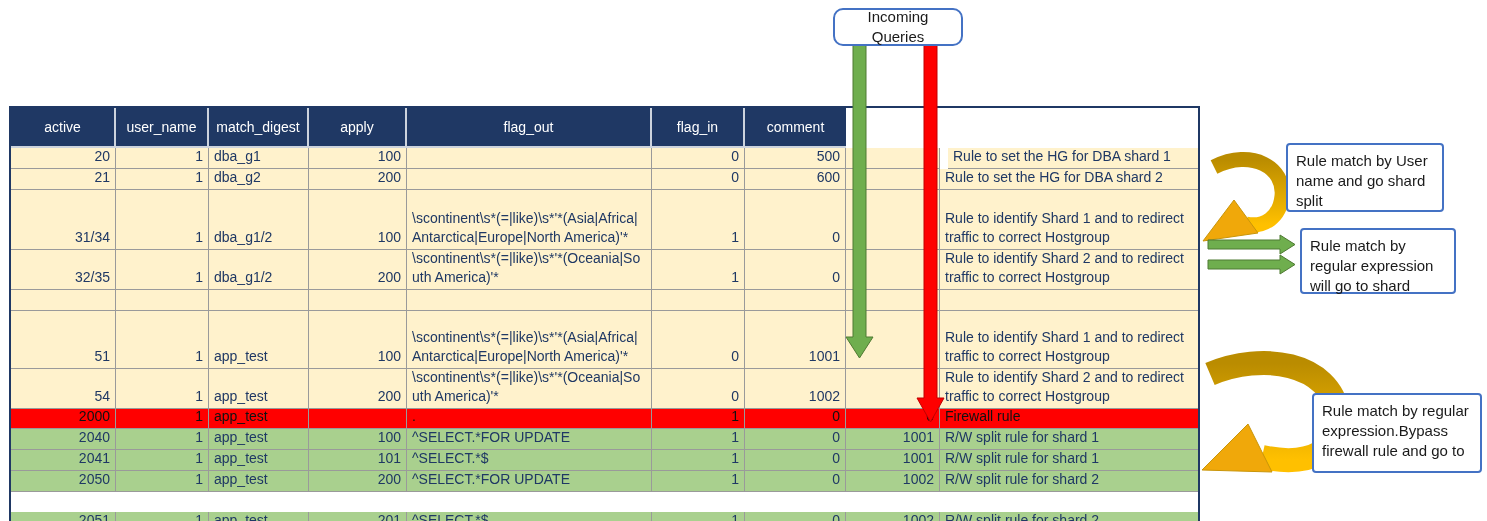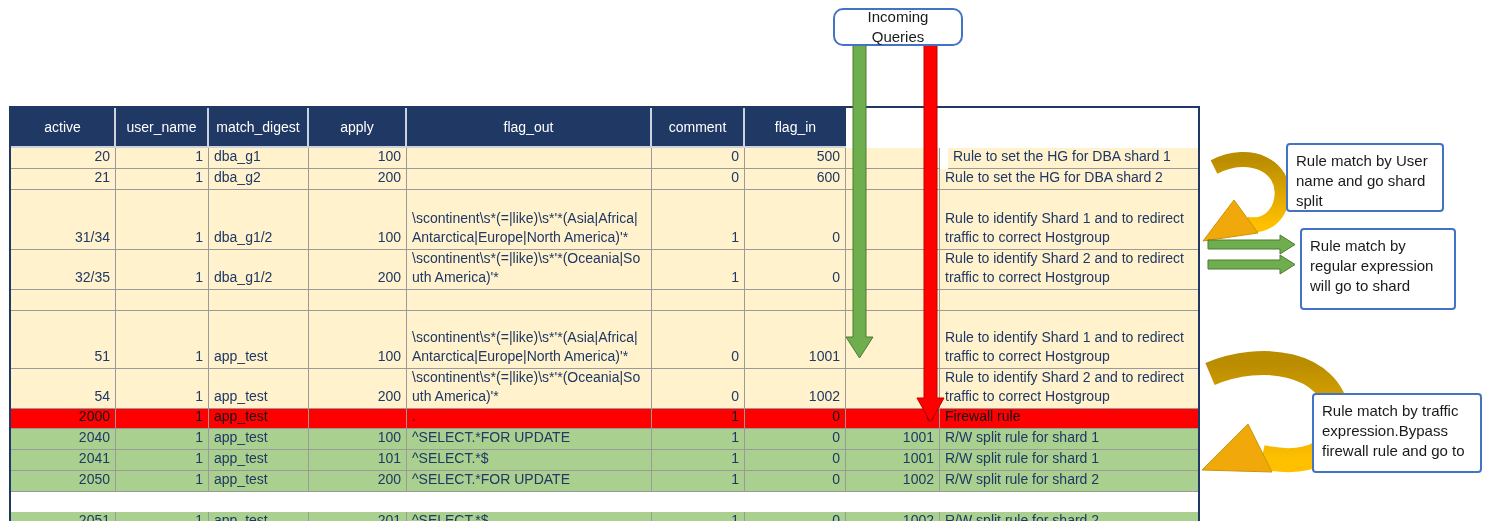--- a/index.html
+++ b/index.html
@@ -106,22 +106,22 @@
     </g>
   </svg>
 
   <div class="tbl">
     <div class="trow" id="hdr-row">
         <div class="hcell">active</div>
         <div class="hcell">user_name</div>
         <div class="hcell">match_digest</div>
         <div class="hcell">apply</div>
         <div class="hcell">flag_out</div>
+        <div class="hcell">flag_in</div>
         <div class="hcell">comment</div>
-        <div class="hcell">flag_in</div>
       </div>
     <div id="body-rows">
         <div class="trow cream">
           <div class="cell num" style="height: 21px;">20</div>
           <div class="cell num" style="height: 21px;">1</div>
           <div class="cell txt" style="height: 21px;">dba_g1</div>
           <div class="cell num" style="height: 21px;">100</div>
           <div class="cell txt regex" style="height: 21px;"></div>
           <div class="cell num" style="height: 21px;">0</div>
           <div class="cell num" style="height: 21px;">500</div>
@@ -249,17 +249,17 @@
           <div class="cell num" style="height: 20px;">1002</div>
           <div class="cell txt" style="height: 20px;">R/W split rule for shard 2</div>
         </div>
       </div>
   </div>
 
   <div class="callout pill" style="left:833px;top:8px;width:130px;height:38px;">Incoming Queries</div>
 
   <div class="callout" style="left:1286px;top:143px;width:158px;height:69px;">Rule match by User name and go shard split</div>
 
-  <div class="callout" style="left:1300px;top:228px;width:156px;height:82px;">Rule match by regular expression will go to shard</div>
-
-  <div class="callout" style="left:1312px;top:393px;width:170px;height:80px;">Rule match by traffic expression.Bypass firewall rule and go to</div>
+  <div class="callout" style="left:1300px;top:228px;width:156px;height:66px;">Rule match by regular expression will go to shard</div>
+
+  <div class="callout" style="left:1312px;top:393px;width:170px;height:80px;">Rule match by regular expression.Bypass firewall rule and go to</div>
 
 </div>
 
 </body></html>

